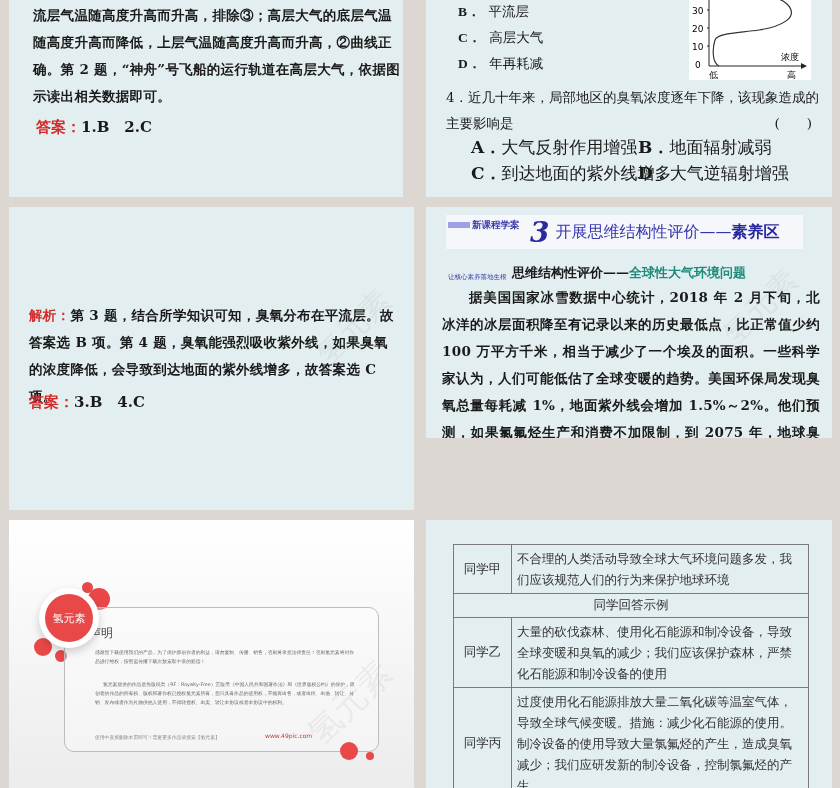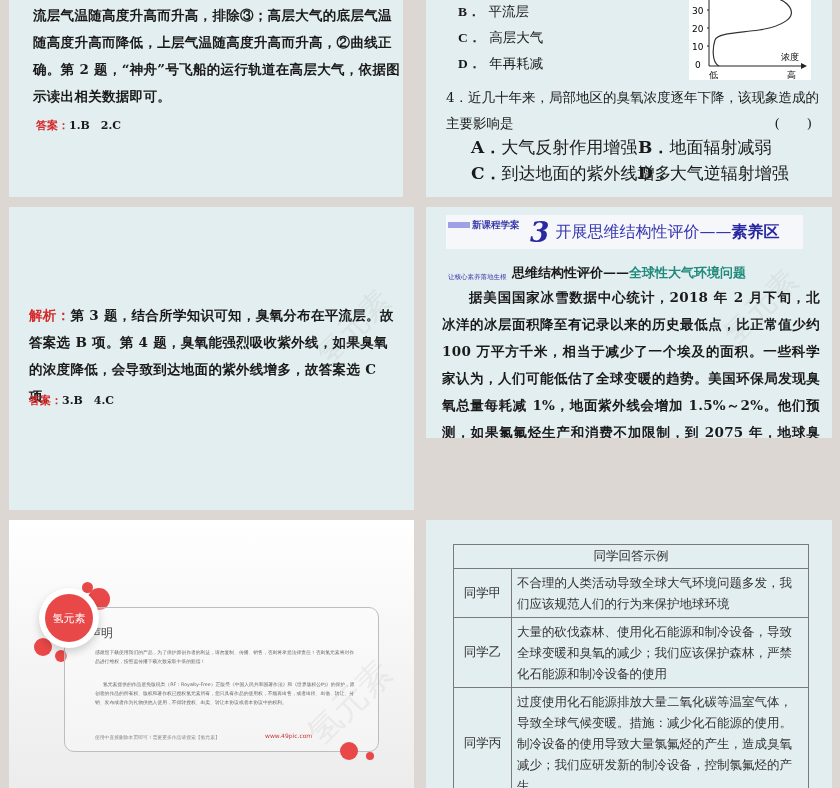--- a/index.html
+++ b/index.html
@@ -8,21 +8,21 @@
   .panel { position: absolute; background: #e3eef0; overflow: hidden; }
   .p-tl { left: 9px; top: 0; width: 394px; height: 197px; }
   .p-tr { left: 426px; top: 0; width: 406px; height: 197px; }
   .p-ml { left: 9px; top: 207px; width: 405px; height: 303px; }
   .p-mr { left: 426px; top: 207px; width: 406px; height: 231px; }
   .p-bl { left: 9px; top: 520px; width: 405px; height: 268px; background: linear-gradient(#ffffff, #ececec); }
   .p-br { left: 426px; top: 520px; width: 406px; height: 268px; }
 
   .para { font-size: 13.5px; font-weight: bold; line-height: 27px; letter-spacing: 0.3px; }
   .red { color: #d42a2a; }
-  .ans { font-size: 11px; font-weight: bold; margin-top: 6px; }
+  .ans { font-size: 15px; font-weight: bold; margin-top: 6px; }
 
   
   .p-tl .para { position: absolute; left: 24px; top: 2px; width: 370px; }
   .p-tl .ans { position: absolute; left: 27px; top: 112px; }
 
   
   .opt { position: absolute; font-size: 13.5px; }
   .opt b { font-family: "Liberation Serif", serif; margin-right: 8px; }
   .q4 { position: absolute; left: 20px; top: 84px; width: 380px; font-size: 13.5px; line-height: 26px; }
   .q4 .paren { position: absolute; right: 14px; top: 26px; }
@@ -151,25 +151,25 @@
   </div>
   <div class="circ" style="left:331px; top:222px; width:18px; height:18px;"></div>
   <div class="circ" style="left:357px; top:232px; width:8px; height:8px;"></div>
   <div class="wm" style="left:290px; top:160px; font-size:34px;">氢元素</div>
 </div>
 
 <div class="panel p-br">
   <table class="resp">
     <tbody>
         <tr>
-      <th colspan="2">同学回答示例</th>
+      <td class="who">同学甲</td>
+      <td class="txt">不合理的人类活动导致全球大气环境问题多发，我们应该规范人们的行为来保护地球环境</td>
     </tr>
     <tr>
-      <td class="who">同学甲</td>
-      <td class="txt">不合理的人类活动导致全球大气环境问题多发，我们应该规范人们的行为来保护地球环境</td>
+      <th colspan="2">同学回答示例</th>
     </tr>
     <tr>
       <td class="who">同学乙</td>
       <td class="txt">大量的砍伐森林、使用化石能源和制冷设备，导致全球变暖和臭氧的减少；我们应该保护森林，严禁化石能源和制冷设备的使用</td>
     </tr>
     <tr>
       <td class="who">同学丙</td>
       <td class="txt">过度使用化石能源排放大量二氧化碳等温室气体，导致全球气候变暖。措施：减少化石能源的使用。制冷设备的使用导致大量氯氟烃的产生，造成臭氧减少；我们应研发新的制冷设备，控制氯氟烃的产生</td>
     </tr>
   </tbody>

